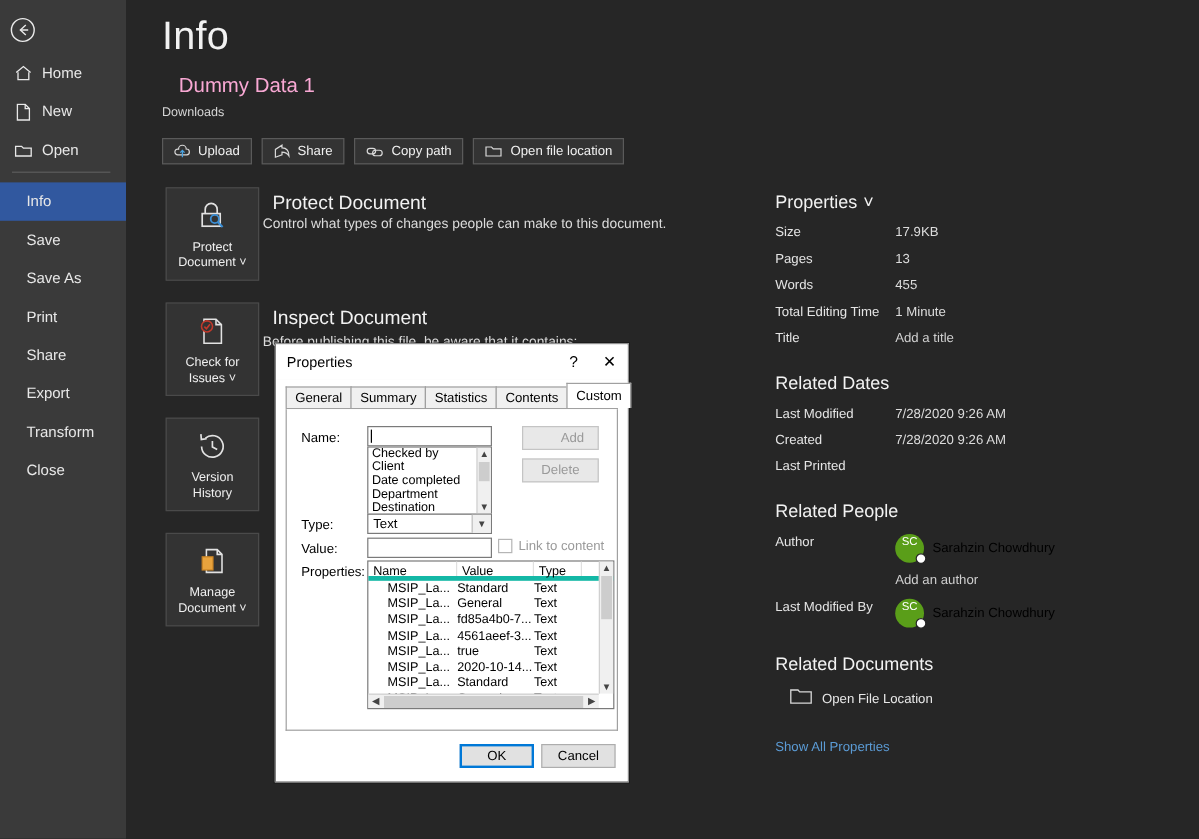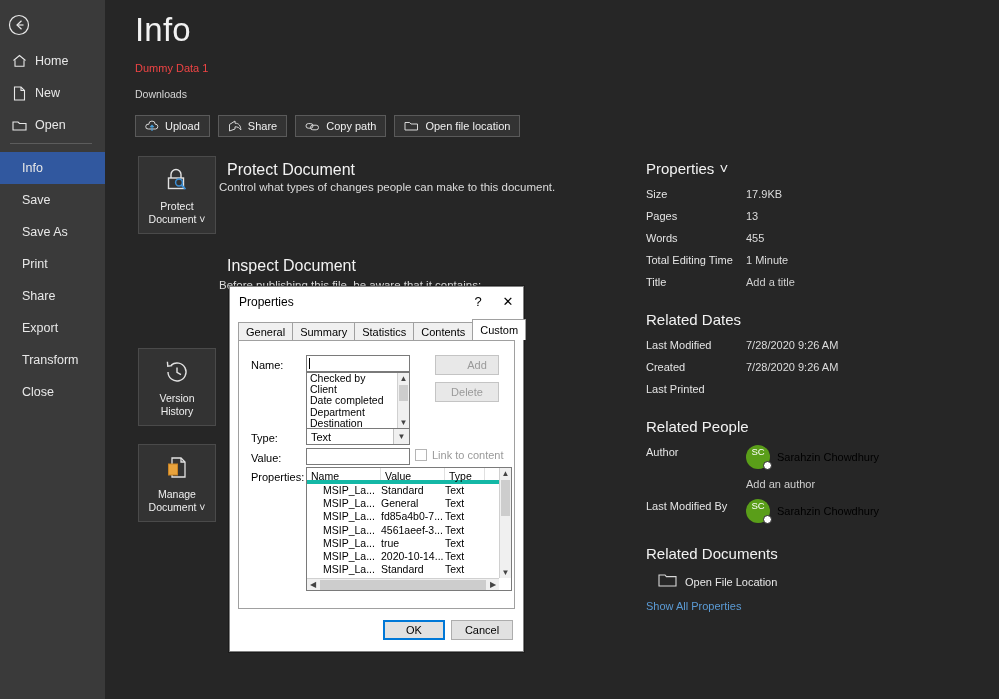--- a/index.html
+++ b/index.html
@@ -54,22 +54,22 @@
   .nav-item.active { background: #31589f; }
 
   
   #main { position: absolute; left: 105px; top: 0; right: 0; bottom: 0; }
   #page-title {
     position: absolute; left: 30px; top: 11px;
     font-size: 33px; font-weight: 400; color: #f2f2f2;
     letter-spacing: 0.2px;
   }
   #doc-name {
-    position: absolute; left: 30px; top: 62px;
-    font-size: 11px; color: #ef4444;
+    position: absolute; left: 44px; top: 62px;
+    font-size: 17px; color: #f9a8d4;
   }
   #doc-path {
     position: absolute; left: 30px; top: 88px;
     font-size: 10.5px; color: #d6d6d6;
   }
   #action-bar {
     position: absolute; left: 30px; top: 115px;
     display: flex; gap: 8px;
   }
   .abtn {
@@ -135,21 +135,21 @@
     background: #5a9e19; color: #fff; font-size: 9.5px;
     display: flex; align-items: flex-start; justify-content: center;
     flex: none;
   }
   .avatar .presence {
     position: absolute; right: -2px; bottom: -1px;
     width: 9px; height: 9px; border-radius: 50%;
     background: #ffffff; border: 1px solid #262626;
   }
   #show-all {
-    color: #5b9bd5; font-size: 11px; cursor: pointer; margin-top: 8px;
+    color: #5b9bd5; font-size: 11px; cursor: pointer; margin-top: 24px;
   }
   .docrow { display: flex; align-items: center; gap: 8px; margin-left: 12px; }
   .docrow .dlabel { font-size: 11px; color: #e8e8e8; }
 
   
   #dialog {
     position: absolute; left: 229px; top: 286px;
     width: 295px; height: 366px;
     background: #f0f0f0;
     border: 1px solid #808080;
@@ -405,20 +405,34 @@
         <circle cx="17" cy="16.5" r="3.4" fill="none" stroke="#3b8fd6" stroke-width="1.5"></circle>
         <path d="M19.4 19 L23.5 23.2" stroke="#3b8fd6" stroke-width="1.8" fill="none"></path>
       </svg>
     </span>
     <div class="tlabel">
       <span>Protect</span><br>
       <span>Document ˅</span>
     </div>
   </div>
 
+  <div class="tile" id="tile-issues">
+    <span class="tile-ico">
+      <svg width="28" height="28" viewBox="0 0 28 28">
+        <path d="M7 4 H17 L21.5 8.5 V24 H7 Z" fill="none" stroke="#e2e2e2" stroke-width="1.3"></path>
+        <path d="M17 4 V8.5 H21.5" fill="none" stroke="#e2e2e2" stroke-width="1.3"></path>
+        <circle cx="9.5" cy="10" r="4.6" fill="#333333" stroke="#c0392b" stroke-width="1.3"></circle>
+        <path d="M7.3 10.2 L9 12 L12 8.2" fill="none" stroke="#c0392b" stroke-width="1.4"></path>
+      </svg>
+    </span>
+    <div class="tlabel">
+      <span>Check for</span><br>
+      <span>Issues ˅</span>
+    </div>
+  </div>
 
   <div class="tile" id="tile-version">
     <span class="tile-ico">
       <svg width="28" height="28" viewBox="0 0 28 28">
         <path d="M5 14 A9 9 0 1 0 8.2 7.1" fill="none" stroke="#e2e2e2" stroke-width="1.4"></path>
         <path d="M4.4 3.8 L4.8 8.2 L9.2 7.6" fill="none" stroke="#e2e2e2" stroke-width="1.4"></path>
         <path d="M14 9.5 V14.4 L18 16.6" fill="none" stroke="#e2e2e2" stroke-width="1.4"></path>
       </svg>
     </span>
     <div class="tlabel">

